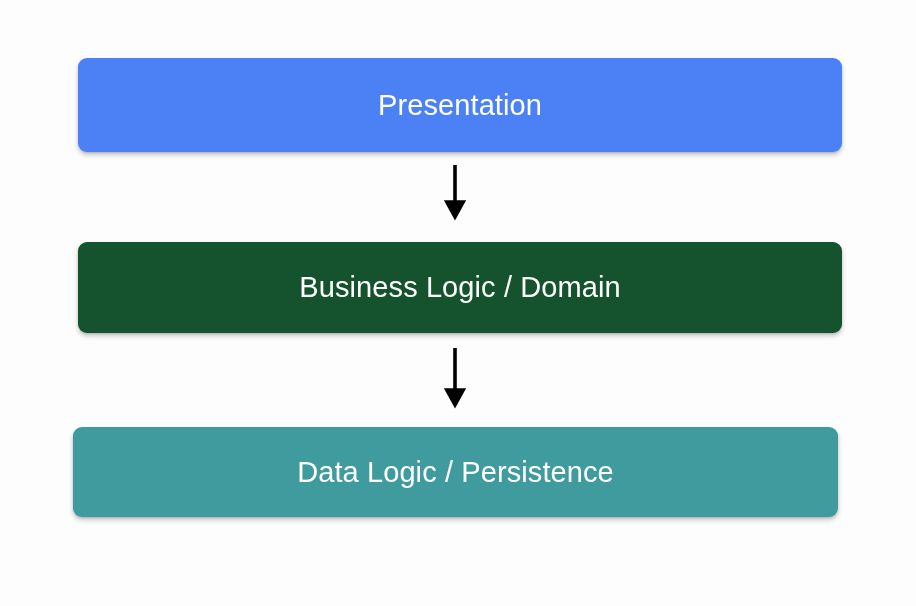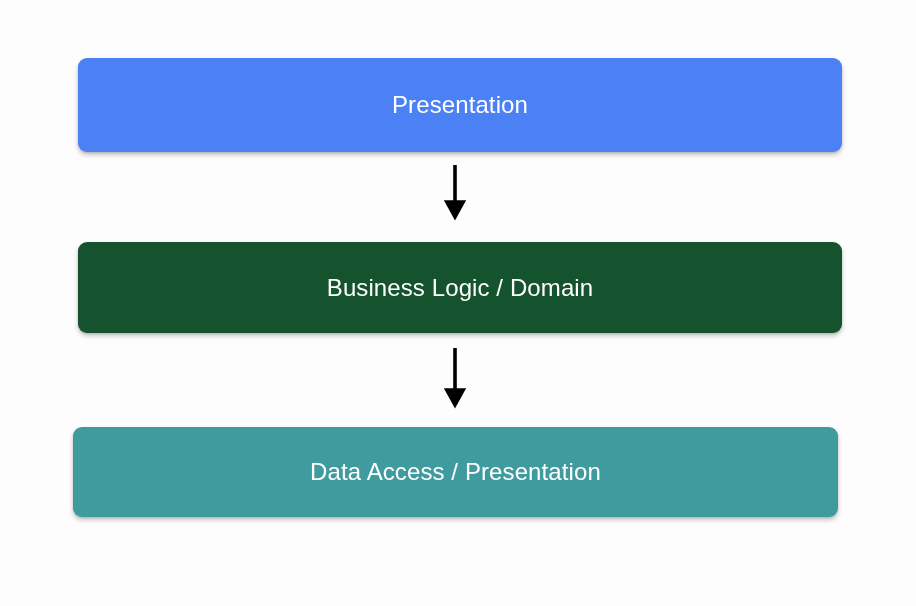--- a/index.html
+++ b/index.html
@@ -27,21 +27,21 @@
     align-items: center;
     justify-content: center;
     border-radius: 9px;
     box-shadow: 0 3px 5px rgba(0,0,0,0.22), 0 1px 2px rgba(0,0,0,0.12);
     box-sizing: border-box;
   }
 
   .layer-label {
     color: #ffffff;
     font-family: "Liberation Sans", sans-serif;
-    font-size: 24px;
+    font-size: 29px;
     font-weight: 400;
     letter-spacing: 0.1px;
     line-height: 1;
     white-space: nowrap;
     text-align: center;
   }
 
   
   #box-presentation {
     left: 78px;
@@ -85,21 +85,21 @@
 
   <div class="layer-box" id="box-presentation">
     <span class="layer-label">Presentation</span>
   </div>
 
   <div class="layer-box" id="box-business-logic">
     <span class="layer-label">Business Logic / Domain</span>
   </div>
 
   <div class="layer-box" id="box-data-access">
-    <span class="layer-label">Data Access / Presentation</span>
+    <span class="layer-label">Data Logic / Persistence</span>
   </div>
 
   <svg class="connector-arrow" viewBox="0 0 916 606">
     <defs>
       <marker id="arrowhead" markerWidth="7" markerHeight="7" refX="1.6" refY="3.1" orient="auto" markerUnits="strokeWidth">
         <path d="M0,0 L0,6.2 L5.6,3.1 z" fill="#000000"></path>
       </marker>
     </defs>
 
     <line x1="455" y1="165" x2="455" y2="206" stroke="#000000" stroke-width="3.6" marker-end="url(#arrowhead)"></line>

